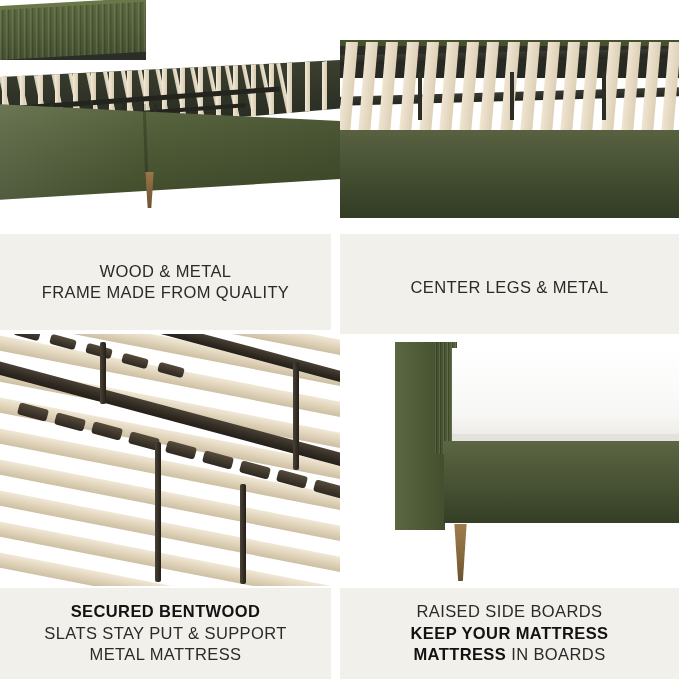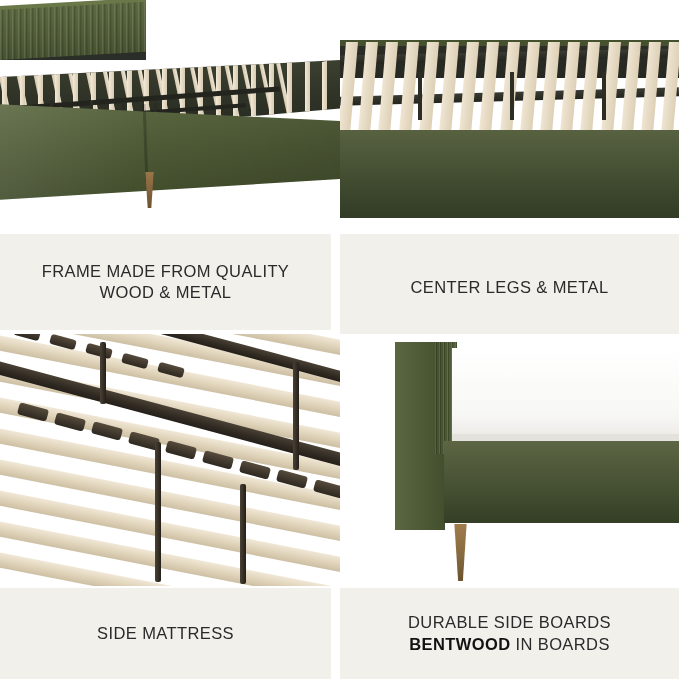--- a/index.html
+++ b/index.html
@@ -213,22 +213,22 @@
           <div class="tr-leg" style="left: 170px; top: 72px; height: 48px;"></div>
           <div class="tr-leg" style="left: 262px; top: 72px; height: 48px;"></div>
         </div>
       <div class="tr-base">
         <div class="tr-base-sheen"></div>
       </div>
     </div>
   </div>
 
   <div class="cap cap-tl">
+    <span class="line lt">WOOD &amp; METAL</span>
     <span class="line lt">FRAME MADE FROM QUALITY</span>
-    <span class="line lt">WOOD &amp; METAL</span>
   </div>
 
   <div class="cap cap-tr">
     <span class="line lt">CENTER LEGS &amp; METAL</span>
   </div>
 
   <div class="cell c-bl">
     <div class="photo bl-stage">
       <div id="blSlats">
           <div class="bl-slat" style="top: -26px; transform: rotate(11deg);"></div>
@@ -277,21 +277,24 @@
       <div class="br-mat"></div>
       <div class="br-mat-edge"></div>
       <div class="br-side">
         <div class="br-side-sheen"></div>
       </div>
       <div class="br-leg"></div>
     </div>
   </div>
 
   <div class="cap cap-bl">
-    <span class="line lt">SIDE MATTRESS</span>
+    <span class="line bd">SECURED BENTWOOD</span>
+    <span class="line lt">SLATS STAY PUT &amp; SUPPORT</span>
+    <span class="line lt">METAL MATTRESS</span>
   </div>
 
   <div class="cap cap-br">
-    <span class="line lt">DURABLE SIDE BOARDS</span>
-    <span class="line mix"><span class="bd">BENTWOOD</span><span class="lt"> IN BOARDS</span></span>
+    <span class="line lt">RAISED SIDE BOARDS</span>
+    <span class="line bd">KEEP YOUR MATTRESS</span>
+    <span class="line mix"><span class="bd">MATTRESS</span><span class="lt"> IN BOARDS</span></span>
   </div>
 
 </div>
 
 </body></html>

